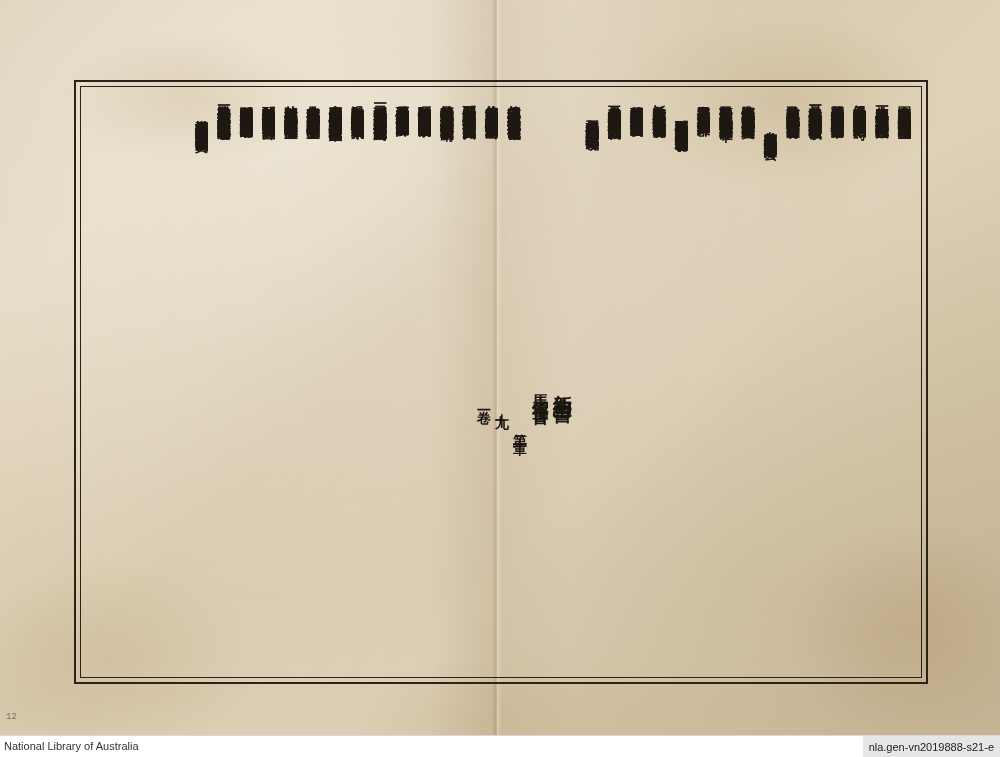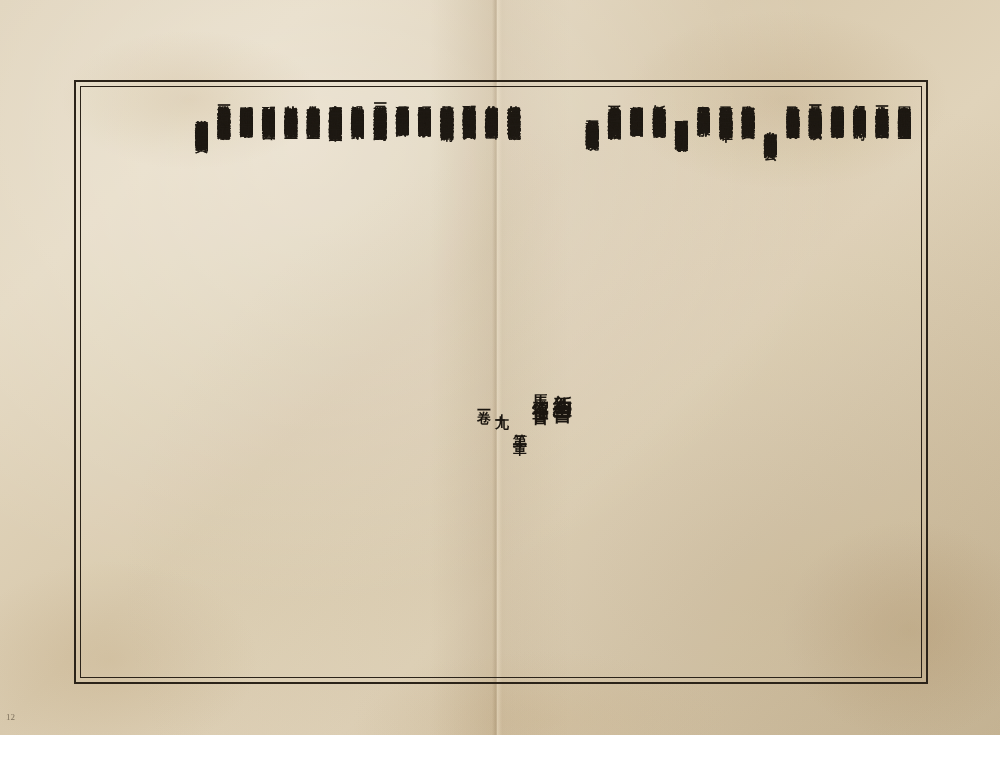--- a/index.html
+++ b/index.html
@@ -179,21 +179,21 @@
     color: #222222;
     background: #e6e6e6;
     font-family: "Liberation Sans", sans-serif;
   }
   #corner-note {
     position: absolute;
     left: 6px;
     top: 712px;
     font-size: 9px;
     color: #6b5f4c;
-    font-family: Liberation Serif, serif;
+    font-family: Liberation Mono, monospace;
     opacity: 0.85;
     text-align: right;
   }
 </style>
 </head>
 <body>
 
 <div id="viewer">
 
   <div id="page-image">
@@ -249,14 +249,18 @@
           <div class="col">路撒冷的時候一城的人都驚動起來說道這個是什麼人衆人道這是知利利拿撒勒耶穌進耶</div>
           <div class="col short">城裏先知的人耶穌進了上帝的殿把在裏面做買賣的人趕出把兌錢的桌子賣鴿</div>
 
         </div>
       </div>
     </div>
 
     <div id="corner-note">12</div>
   </div>
 
+  <div id="metabar">
+    <div id="credit">National Library of Australia</div>
+    <div id="idtag">nla.gen-vn2019888-s21-e</div>
+  </div>
 
 </div>
 
 </body></html>

